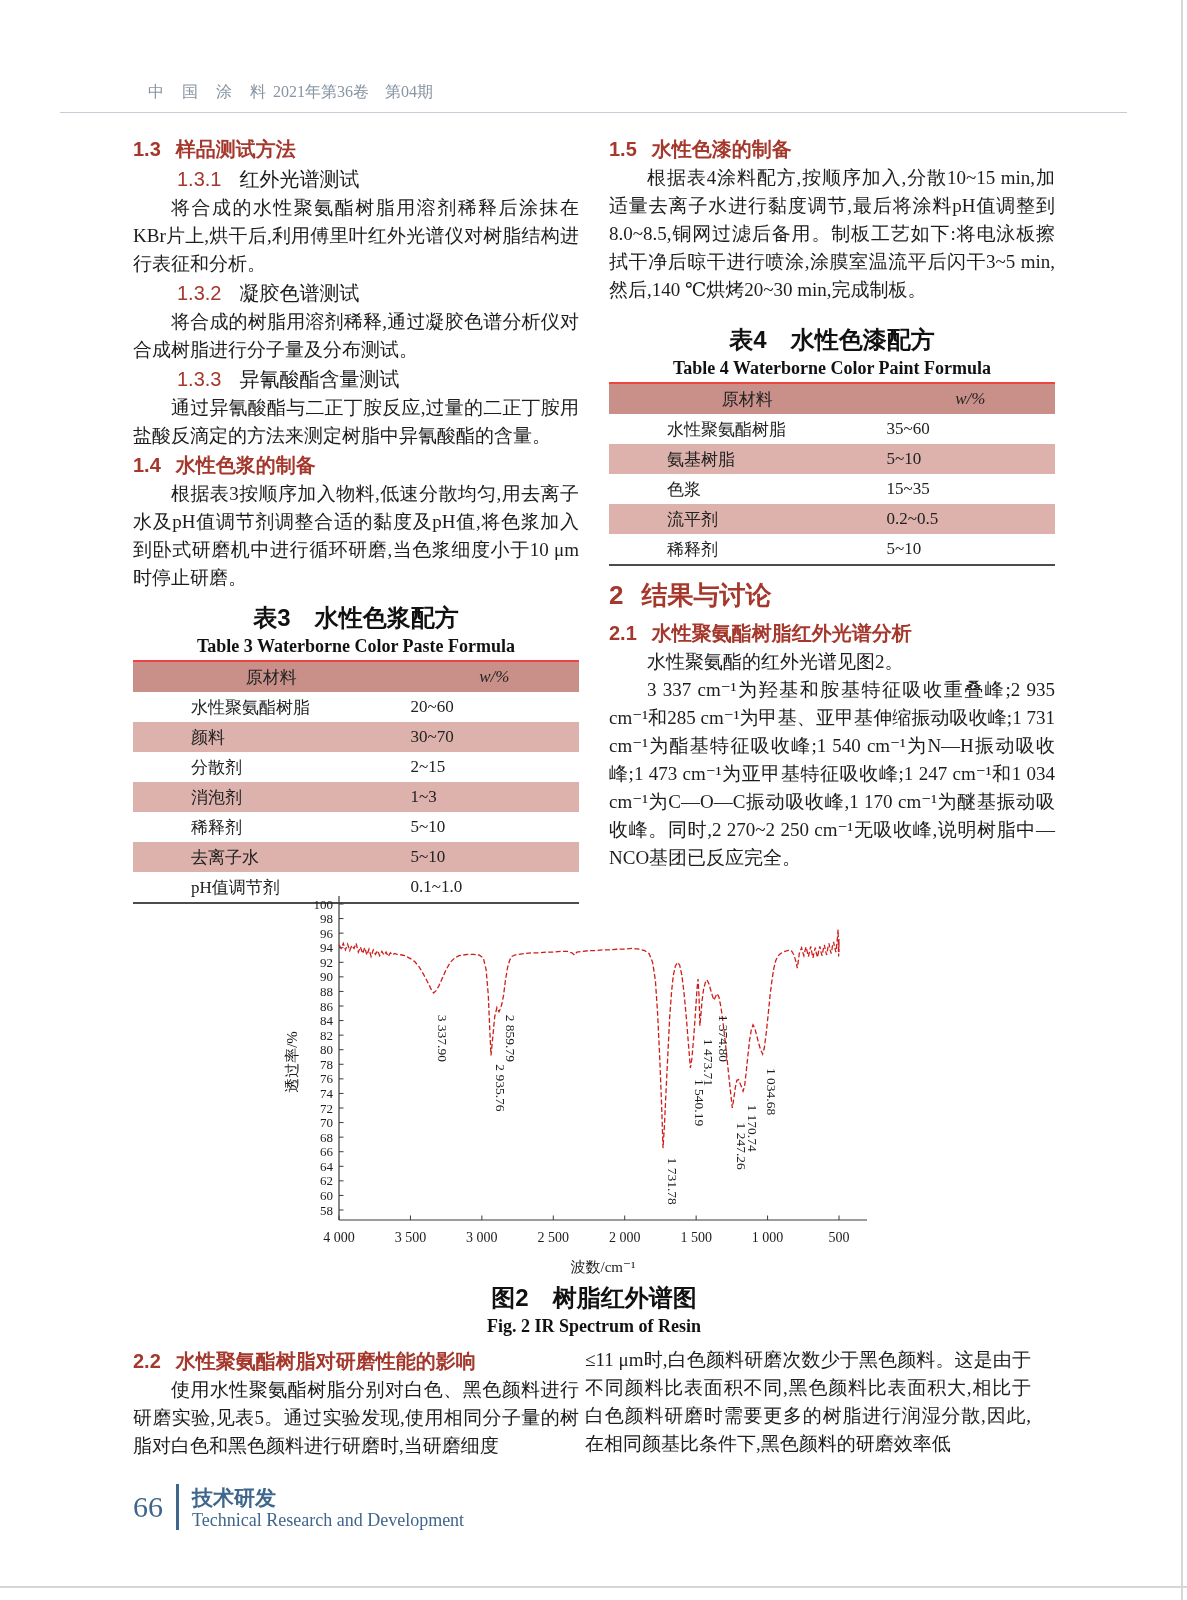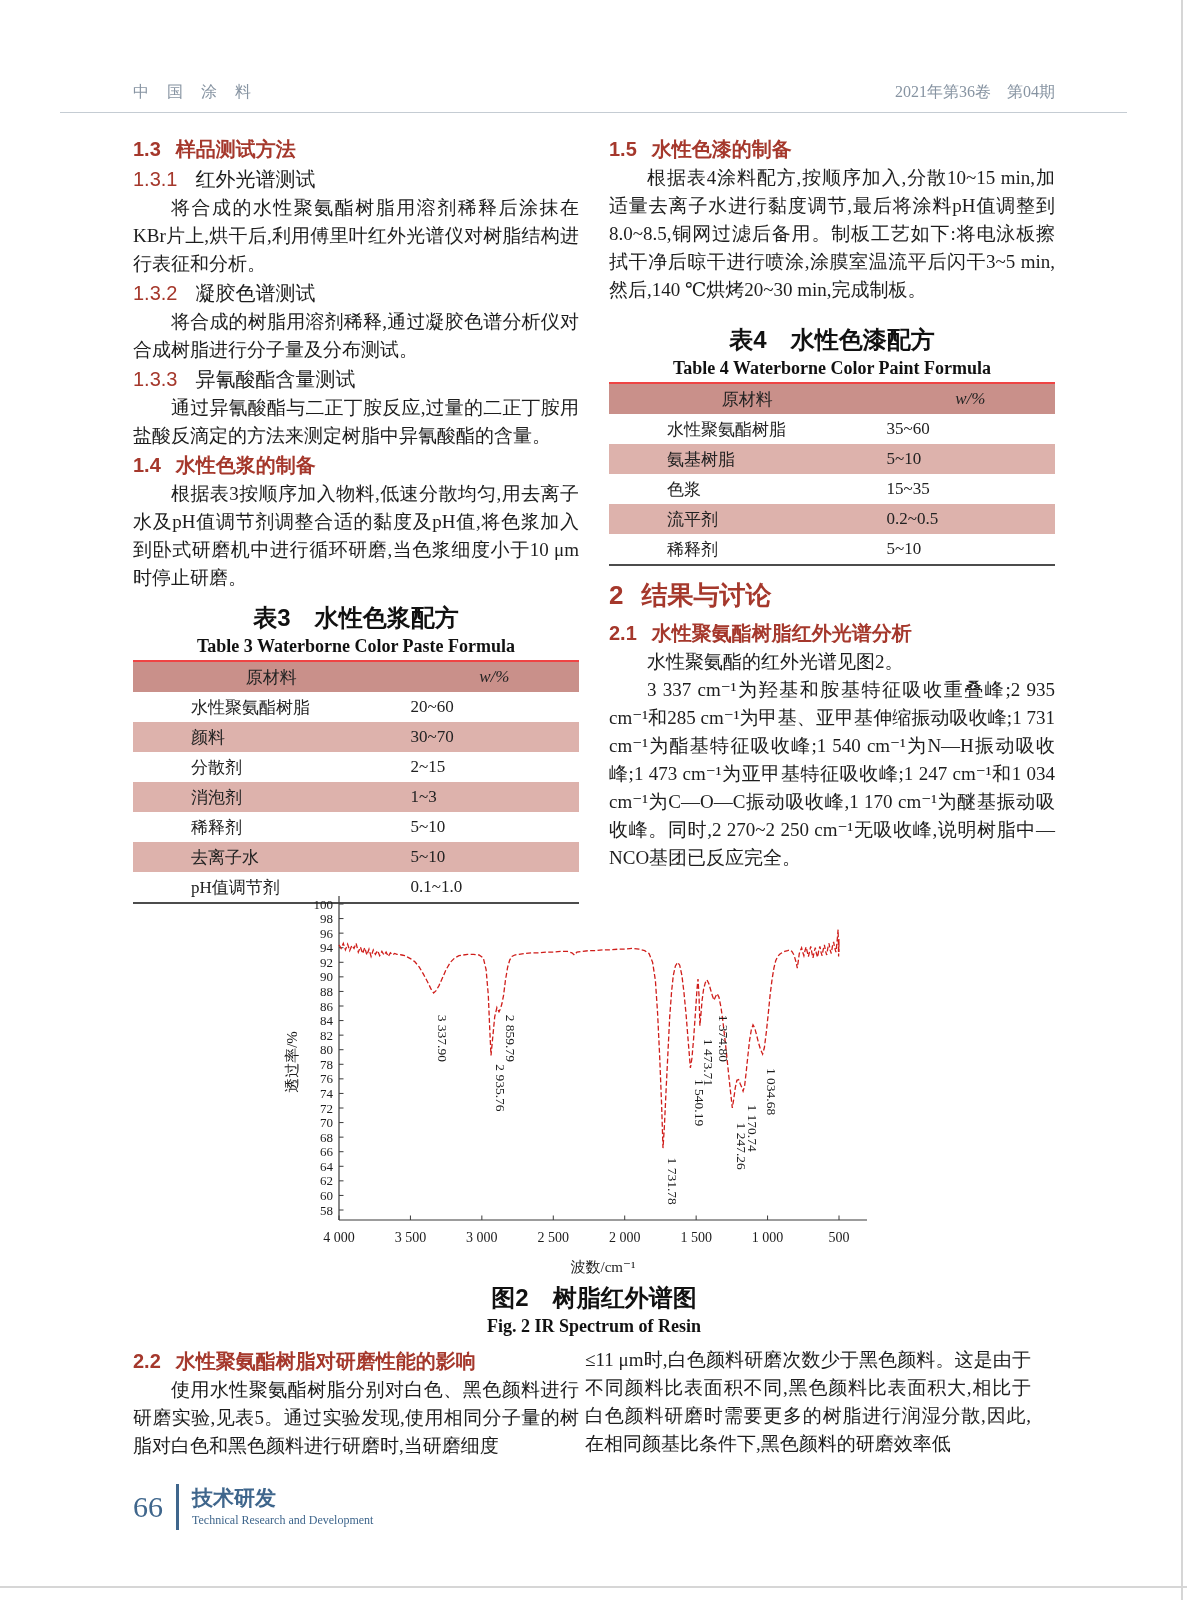--- a/index.html
+++ b/index.html
@@ -6,32 +6,32 @@
   body{
     width:1187px;height:1600px;position:relative;overflow:hidden;
     background:#ffffff;color:#1d1d1d;
     font-family:"Liberation Serif","DejaVu Serif",serif;
   }
   
   .frame-right{position:absolute;top:0;right:4px;width:2px;height:1600px;background:#d6d6d6;}
   .frame-bottom{position:absolute;left:0;bottom:12px;width:1187px;height:2px;background:#d6d6d6;}
 
   
-  .pageheader{position:absolute;top:82px;left:133px;width:922px;display:flex;justify-content:space-between;align-items:flex-end;color:#8794a2;font-size:16px;}
+  .pageheader{position:absolute;top:82px;left:148px;width:922px;display:flex;justify-content:flex-start;align-items:flex-end;color:#8794a2;font-size:16px;}
   .pageheader .journal{letter-spacing:7px;}
   .header-rule{position:absolute;top:112px;left:60px;width:1067px;height:1px;background:#c5ccd3;}
 
   
   .cols{position:absolute;left:133px;width:922px;display:flex;gap:30px;}
   .cols-top{top:134px;}
   .cols-bottom{top:1346px;gap:6px;}
   .col{width:446px;}
 
   .h-red{display:flex;gap:15px;align-items:baseline;font-family:"Liberation Sans","DejaVu Sans",sans-serif;font-weight:700;color:#a5382c;font-size:20px;line-height:30px;text-align:right;}
-  .h-sub{display:flex;gap:18px;align-items:flex-end;font-size:20px;line-height:30px;}
+  .h-sub{display:flex;gap:18px;align-items:flex-end;font-size:20px;line-height:30px;margin-left:44px;}
   .h-sub .num{color:#a5382c;font-family:"Liberation Sans","DejaVu Sans",sans-serif;}
   .h-sub .t{color:#1d1d1d;}
   .h-big{display:flex;gap:18px;align-items:baseline;font-family:"Liberation Sans","DejaVu Sans",sans-serif;font-weight:700;color:#a5382c;font-size:26px;line-height:42px;margin:8px 0 2px;}
   p.body{margin:0;font-size:19px;line-height:28px;text-align:justify;text-indent:2em;}
   p.body.noindent{text-indent:0;}
 
   
   .tbl-caption{margin-top:12px;text-align:center;line-height:28px;}
   .tbl-caption.more-top{margin-top:22px;}
   .cap-cn{font-family:"Liberation Sans","DejaVu Sans",sans-serif;font-weight:700;font-size:24px;color:#111;}
@@ -49,21 +49,21 @@
   
   .chart-block{position:absolute;top:884px;left:133px;width:922px;}
   .chart-svg{display:block;margin-left:148px;}
   .fig-caption{text-align:center;line-height:28px;margin-top:0px;}
 
   
   .pagefooter{position:absolute;top:1484px;left:133px;display:flex;align-items:center;gap:13px;color:#3f668c;}
   .pf-num{font-size:30px;}
   .pf-bar{width:3px;height:46px;background:#3f668c;}
   .pf-cn{font-family:"Liberation Sans","DejaVu Sans",sans-serif;font-weight:700;font-size:21px;line-height:26px;}
-  .pf-en{font-size:12px;line-height:18px;}
+  .pf-en{font-size:18px;line-height:18px;}
 </style>
 </head>
 <body>
 
 <div class="frame-right"></div>
 <div class="frame-bottom"></div>
 
 <div class="pageheader">
   <span class="journal">中 国 涂 料</span>
   <span class="issue">2021年第36卷　第04期</span>

